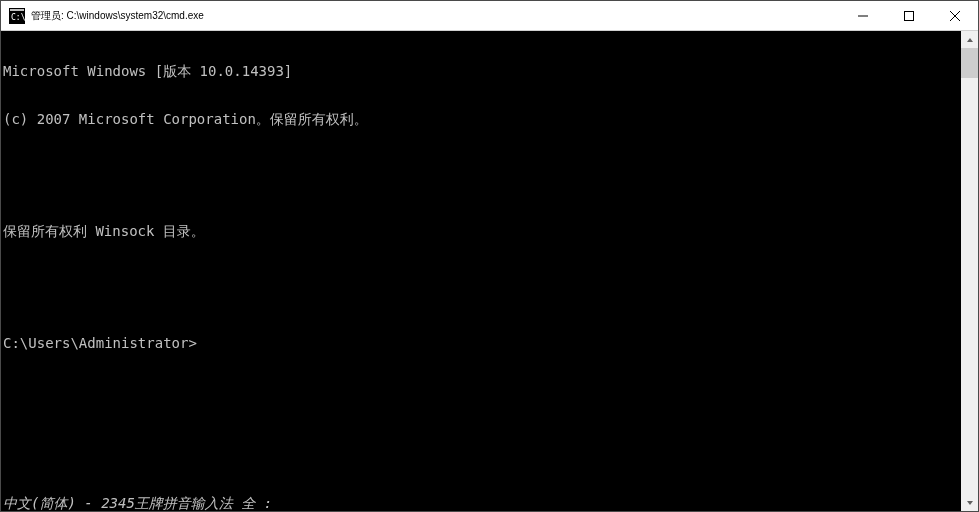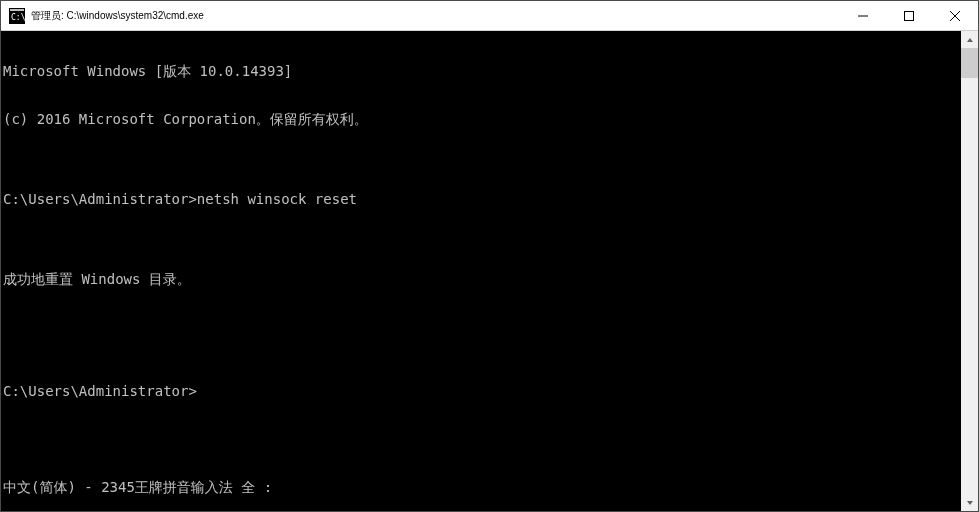--- a/index.html
+++ b/index.html
@@ -49,22 +49,23 @@
     font-size: 14px;
     line-height: 16px;
     padding: 0px 0 11px 2px;
     white-space: pre;
     overflow: hidden;
     position: relative;
   }
   .terminal-line { white-space: pre; }
   .ime-line {
     position: absolute;
-    bottom: 16px; left: 2px;
+    bottom: 0; left: 2px;
     white-space: pre;
+    font-style: italic;
   }
   .scrollbar {
     width: 17px;
     background: #f0f0f0;
     display: flex; flex-direction: column;
     flex-shrink: 0;
   }
   .sb-btn {
     height: 17px;
     background: #f0f0f0;
@@ -110,25 +111,24 @@
             <line x1="0" y1="0" x2="10" y2="10" stroke="currentColor" stroke-width="1"></line>
             <line x1="10" y1="0" x2="0" y2="10" stroke="currentColor" stroke-width="1"></line>
           </svg>
       </div>
     </div>
   </div>
 
   <div class="client">
     <div class="terminal">
       <div class="terminal-line">Microsoft Windows [版本 10.0.14393]</div>
-      <div class="terminal-line">(c) 2016 Microsoft Corporation。保留所有权利。</div>
+      <div class="terminal-line">(c) 2007 Microsoft Corporation。保留所有权利。</div>
       <div class="terminal-line"></div>
-      <div class="terminal-line">C:\Users\Administrator&gt;netsh winsock reset</div>
       <div class="terminal-line"></div>
-      <div class="terminal-line">成功地重置 Windows 目录。</div>
+      <div class="terminal-line">保留所有权利 Winsock 目录。</div>
       <div class="terminal-line"></div>
       <div class="terminal-line"></div>
       <div class="terminal-line">C:\Users\Administrator&gt;</div>
       <div class="ime-line">中文(简体) - 2345王牌拼音输入法 全 :</div>
     </div>
     <div class="scrollbar">
       <div class="sb-btn">
         <svg width="8" height="8" viewBox="0 0 8 8">
             <polygon points="4,2 7,6 1,6" fill="#606060"></polygon>
           </svg>

